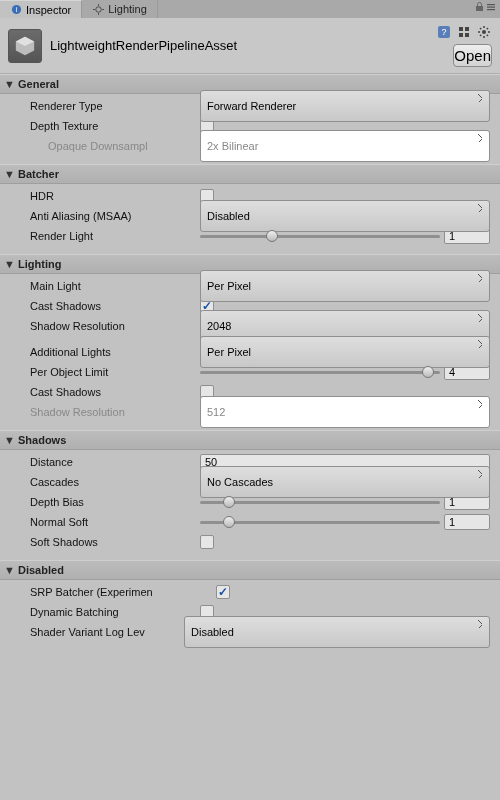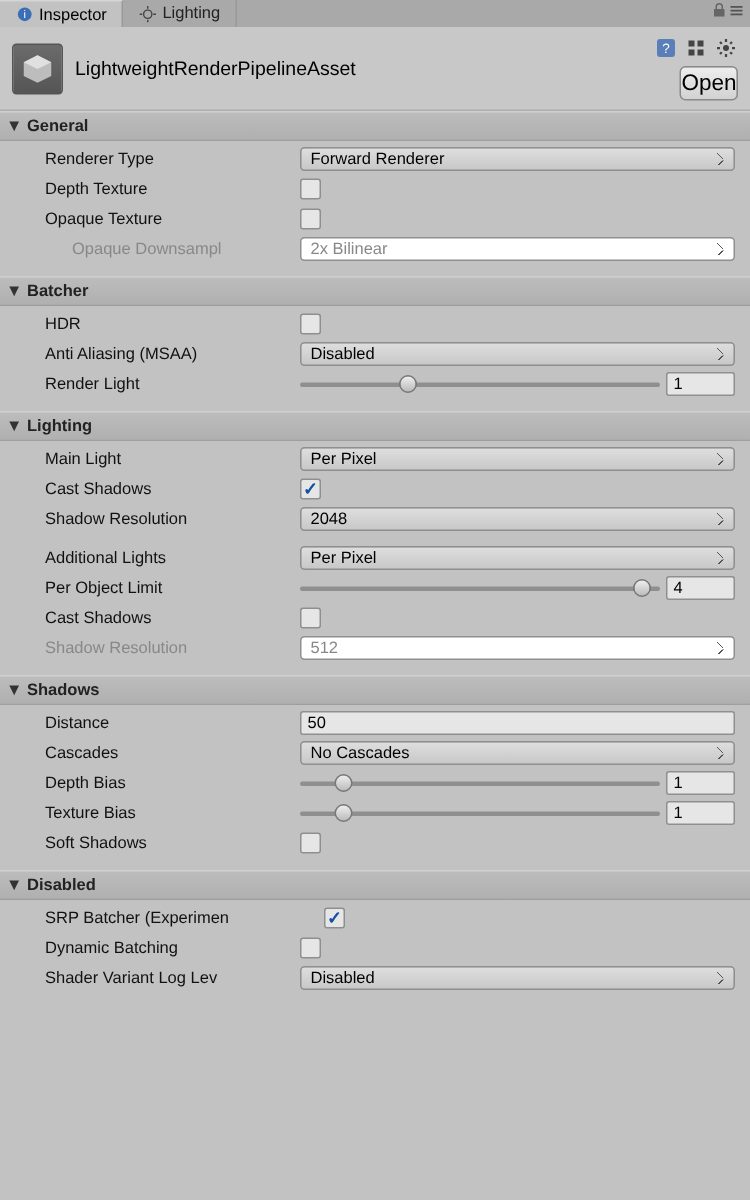--- a/index.html
+++ b/index.html
@@ -120,21 +120,21 @@
   .row .ctrl {
     flex: 1;
     display:flex;
     align-items:center;
     gap: 4px;
     padding-right: 4px;
   }
   .disabled, .disabled * { color: #888 !important; }
   .dd {
     flex:1;
-    height: 16px;
+    height: 32px;
     background: linear-gradient(#dedede,#c8c8c8);
     border: 1px solid #8f8f8f;
     border-radius: 3px;
     display:flex;
     align-items:center;
     padding: 0 6px;
     position:relative;
     font-size: 11px;
   }
   .dd.disabled-dd { background: #ffffff; }
@@ -295,26 +295,20 @@
           <span>Forward Renderer</span>
         </div>
       </div>
   </div>
   <div class="row">
     <div class="label">Depth Texture</div>
     <div class="ctrl">
         <div class="chk"></div>
       </div>
   </div>
-  <div class="row">
-    <div class="label">Opaque Texture</div>
-    <div class="ctrl">
-        <div class="chk"></div>
-      </div>
-  </div>
   <div class="row disabled">
     <div class="label" style="padding-left:48px">Opaque Downsampl</div>
     <div class="ctrl">
         <div class="dd disabled-dd">
           <span>2x Bilinear</span>
         </div>
       </div>
   </div>
 </div>
 
@@ -434,21 +428,21 @@
     <div class="label">Depth Bias</div>
     <div class="ctrl">
       <div class="slider">
           <div class="track"></div>
           <div class="thumb" style="left:12%"></div>
         </div>
       <div class="txt num">1</div>
     </div>
   </div>
   <div class="row">
-    <div class="label">Texture Bias</div>
+    <div class="label">Normal Soft</div>
     <div class="ctrl">
       <div class="slider">
           <div class="track"></div>
           <div class="thumb" style="left:12%"></div>
         </div>
       <div class="txt num">1</div>
     </div>
   </div>
   <div class="row">
     <div class="label">Soft Shadows</div>
@@ -469,20 +463,20 @@
         <div class="chk checked"></div>
       </div>
   </div>
   <div class="row">
     <div class="label">Dynamic Batching</div>
     <div class="ctrl">
         <div class="chk"></div>
       </div>
   </div>
   <div class="row">
-    <div class="label" style="width:200px">Shader Variant Log Lev</div>
+    <div class="label" style="width:184px">Shader Variant Log Lev</div>
     <div class="ctrl">
         <div class="dd">
           <span>Disabled</span>
         </div>
       </div>
   </div>
 </div>
 
 </body></html>

